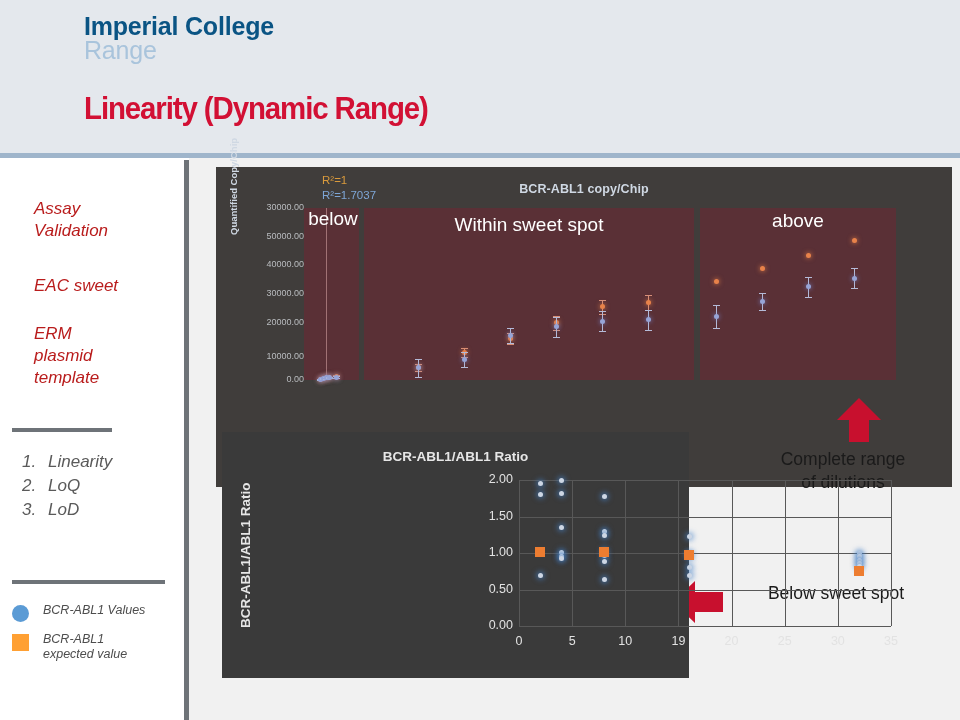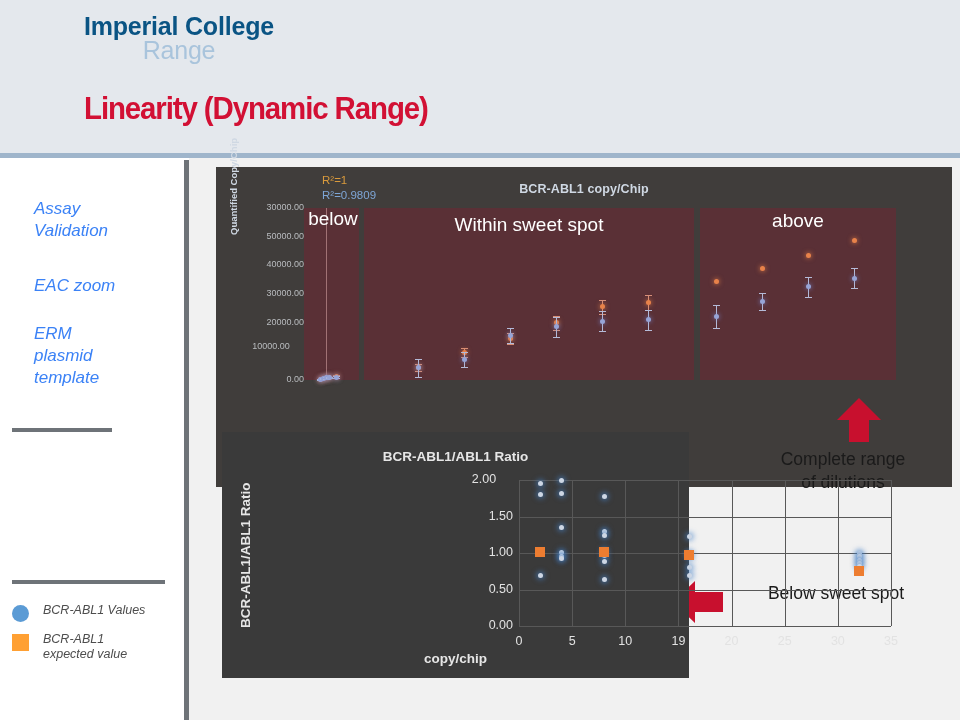--- a/index.html
+++ b/index.html
@@ -6,21 +6,20 @@
   body{
     width:960px;height:720px;overflow:hidden;
     background:#ffffff;
     font-family:"Liberation Sans", sans-serif;
     position:relative;
   }
   
   #header{
     position:absolute;left:0;top:0;width:960px;height:153px;
     background:#e4e8ed;
-    text-align:center;
   }
   #header-rule{
     position:absolute;left:0;top:153px;width:960px;height:5px;
     background:#9fb5cb;
   }
   #logo{position:absolute;left:84px;top:14px;line-height:1.02;}
   #logo-line1{
     font-size:25px;font-weight:bold;color:#0a5484;letter-spacing:-0.2px;
   }
   #logo-line2{
@@ -40,21 +39,21 @@
   #v-divider{
     position:absolute;left:184px;top:160px;width:5px;height:560px;
     background:#6e7378;
   }
   #right-pane{
     position:absolute;left:189px;top:158px;width:771px;height:562px;background:#f1f1f1;
   }
   
   .side-text{
     position:absolute;left:34px;
-    font-style:italic;font-size:17px;color:#3b82f6;line-height:1.28;
+    font-style:italic;font-size:17px;color:#b91c1c;line-height:1.28;
   }
   #side-assay{top:40px;}
   #side-eac{top:117px;}
   #side-erm{top:165px;}
   #side-rule-1{
     position:absolute;left:12px;top:270px;width:100px;height:4px;background:#6e7378;
   }
   #side-list{
     position:absolute;left:22px;top:292px;
     font-style:italic;font-size:17px;color:#5a5a5a;line-height:1.42;
@@ -190,51 +189,56 @@
   <div id="logo">
     <div id="logo-line1">Imperial College</div>
     <div id="logo-line2">Range</div>
   </div>
   <div id="slide-title">Linearity (Dynamic Range)</div>
 </div>
 <div id="header-rule"></div>
 
 <div id="left-pane">
   <div class="side-text" id="side-assay">Assay<br>Validation</div>
-  <div class="side-text" id="side-eac">EAC zoom</div>
+  <div class="side-text" id="side-eac">EAC sweet</div>
   <div class="side-text" id="side-erm">ERM<br>plasmid<br>template</div>
 
   <div id="side-rule-1"></div>
 
+  <ul id="side-list">
+    <li><span class="num">1.</span><span>Linearity</span></li>
+    <li><span class="num">2.</span><span>LoQ</span></li>
+    <li><span class="num">3.</span><span>LoD</span></li>
+  </ul>
 
   <div id="side-rule-2"></div>
 
   <div class="legend-row" id="legend-blue">
     <span class="legend-swatch circle"></span>
     <span class="legend-label">BCR-ABL1 Values</span>
   </div>
   <div class="legend-row" id="legend-orange">
     <span class="legend-swatch square"></span>
     <span class="legend-label">BCR-ABL1<br>expected value</span>
   </div>
 </div>
 
 <div id="v-divider"></div>
 <div id="right-pane"></div>
 
 <div id="chart1">
   <div id="c1-r2">
     <div class="r2a">R²=1</div>
-    <div class="r2b">R²=0.9809</div>
+    <div class="r2b">R²=1.7037</div>
   </div>
   <div id="c1-title">BCR-ABL1 copy/Chip</div>
   <div id="c1-ytitle">Quantified Copy/Chip</div>
   <div id="c1-yaxis">
       <div class="c1-ytick" style="top: 207px;">0.00</div>
-      <div class="c1-ytick" style="top: 174px; text-align: center;">10000.00</div>
+      <div class="c1-ytick" style="top: 184px;">10000.00</div>
       <div class="c1-ytick" style="top: 149.667px;">20000.00</div>
       <div class="c1-ytick" style="top: 121px;">30000.00</div>
       <div class="c1-ytick" style="top: 92.3333px;">40000.00</div>
       <div class="c1-ytick" style="top: 63.6667px;">50000.00</div>
       <div class="c1-ytick" style="top: 35px;">30000.00</div>
     </div>
   <div id="c1-plot">
     <div class="hbox" id="hbox-below"></div>
     <div class="hbox" id="hbox-sweet"></div>
     <div class="hbox" id="hbox-above"></div>
@@ -364,32 +368,31 @@
 <svg class="arrow" id="arrow-left" viewBox="0 0 52 44">
   <polygon points="1,22 23,1 23,12 51,12 51,32 23,32 23,43" fill="#c8102e"></polygon>
 </svg>
 <div class="ann" id="ann-below">
   <div>Below sweet spot</div>
 </div>
 
 <div id="chart2">
   <div id="c2-title">BCR-ABL1/ABL1 Ratio</div>
   <div id="c2-ytitle">BCR-ABL1/ABL1 Ratio</div>
-  <div id="c2-xtitle">copy/chip</div>
   <div id="c2-layer"></div>
 <div class="c2-grid-h" style="left: 297px; top: 194px; width: 372px;"></div>
     <div class="c2-ytick" style="left: 233px; top: 186px;">0.00</div>
     <div class="c2-grid-h" style="left: 297px; top: 157.5px; width: 372px;"></div>
     <div class="c2-ytick" style="left: 233px; top: 149.5px;">0.50</div>
     <div class="c2-grid-h" style="left: 297px; top: 121px; width: 372px;"></div>
     <div class="c2-ytick" style="left: 233px; top: 113px;">1.00</div>
     <div class="c2-grid-h" style="left: 297px; top: 84.5px; width: 372px;"></div>
     <div class="c2-ytick" style="left: 233px; top: 76.5px;">1.50</div>
     <div class="c2-grid-h" style="left: 297px; top: 48px; width: 372px;"></div>
-    <div class="c2-ytick" style="left: 233px; top: 40px; text-align: center;">2.00</div>
+    <div class="c2-ytick" style="left: 233px; top: 40px;">2.00</div>
     <div class="c2-grid-v" style="left: 297px; top: 48px; height: 146px;"></div>
     <div class="c2-xtick" style="left: 282px; top: 202px;">0</div>
     <div class="c2-grid-v" style="left: 350.143px; top: 48px; height: 146px;"></div>
     <div class="c2-xtick" style="left: 335.143px; top: 202px;">5</div>
     <div class="c2-grid-v" style="left: 403.286px; top: 48px; height: 146px;"></div>
     <div class="c2-xtick" style="left: 388.286px; top: 202px;">10</div>
     <div class="c2-grid-v" style="left: 456.429px; top: 48px; height: 146px;"></div>
     <div class="c2-xtick" style="left: 441.429px; top: 202px;">19</div>
     <div class="c2-grid-v" style="left: 509.571px; top: 48px; height: 146px;"></div>
     <div class="c2-xtick" style="left: 494.571px; top: 202px;">20</div>

